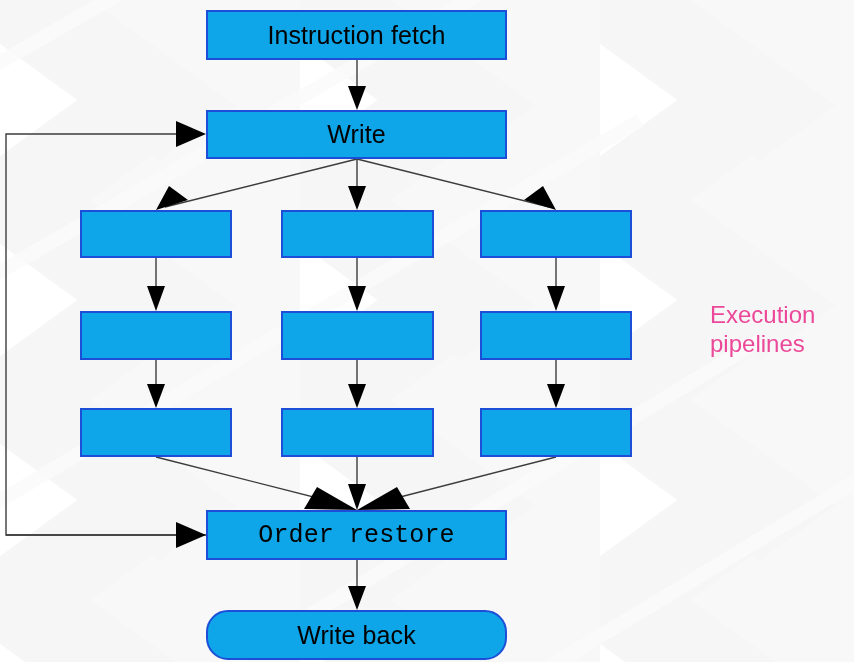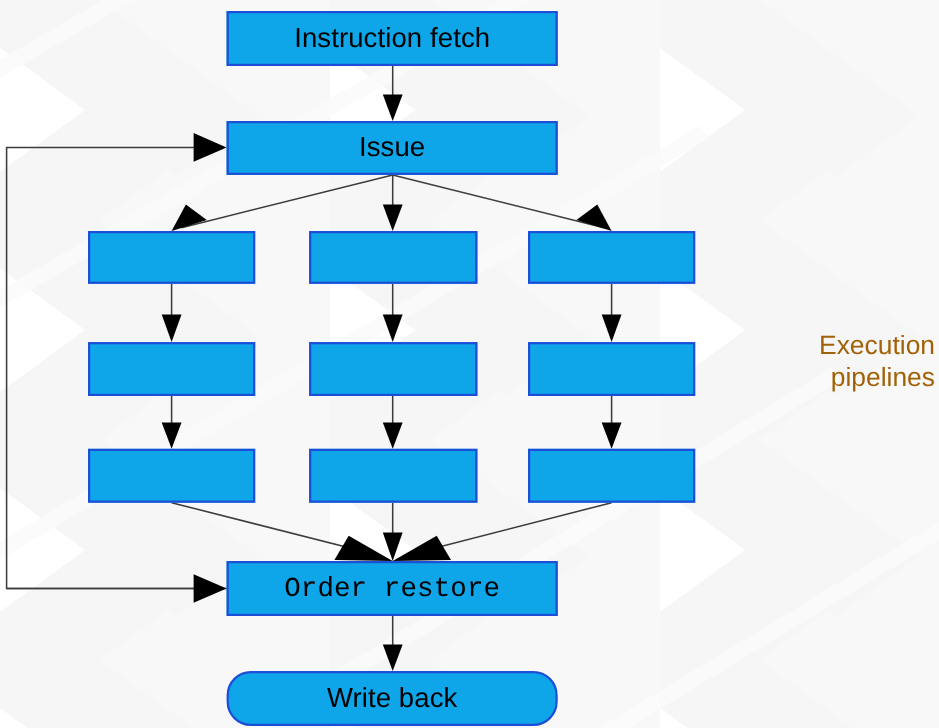--- a/index.html
+++ b/index.html
@@ -43,25 +43,24 @@
     line-height: 1;
     letter-spacing: 0.1px;
     white-space: nowrap;
   }
   .node.empty {
     font-size: 0;
   }
   .caption {
     position: absolute;
     z-index: 2;
-    color: #a16207;
+    color: #ec4899;
     font-size: 24px;
     line-height: 29px;
     white-space: pre-line;
-    text-align: right;
   }
 </style>
 </head>
 <body>
 
 <div id="canvas">
 
   <svg id="watermark" width="854" height="662" viewBox="0 0 854 662">
     <defs>
       <pattern id="lattice" width="300" height="200" patternUnits="userSpaceOnUse" patternTransform="rotate(0)">
@@ -131,21 +130,21 @@
 
       <polygon points="348,586 366,586 357,610"></polygon>
 
       <polygon points="206,134 176,121 176,147"></polygon>
       <polygon points="206,535 176,522 176,548"></polygon>
     </g>
   </svg>
 
   <div class="node" style="left:206px; top:10px; width:301px; height:50px;">Instruction fetch</div>
 
-  <div class="node" style="left:206px; top:110px; width:301px; height:49px;">Issue</div>
+  <div class="node" style="left:206px; top:110px; width:301px; height:49px;">Write</div>
 
   <div class="node empty" style="left:80px; top:210px; width:152px; height:48px;"></div>
   <div class="node empty" style="left:80px; top:311px; width:152px; height:49px;"></div>
   <div class="node empty" style="left:80px; top:408px; width:152px; height:49px;"></div>
 
   <div class="node empty" style="left:281px; top:210px; width:153px; height:48px;"></div>
   <div class="node empty" style="left:281px; top:311px; width:153px; height:49px;"></div>
   <div class="node empty" style="left:281px; top:408px; width:153px; height:49px;"></div>
 
   <div class="node empty" style="left:480px; top:210px; width:152px; height:48px;"></div>

